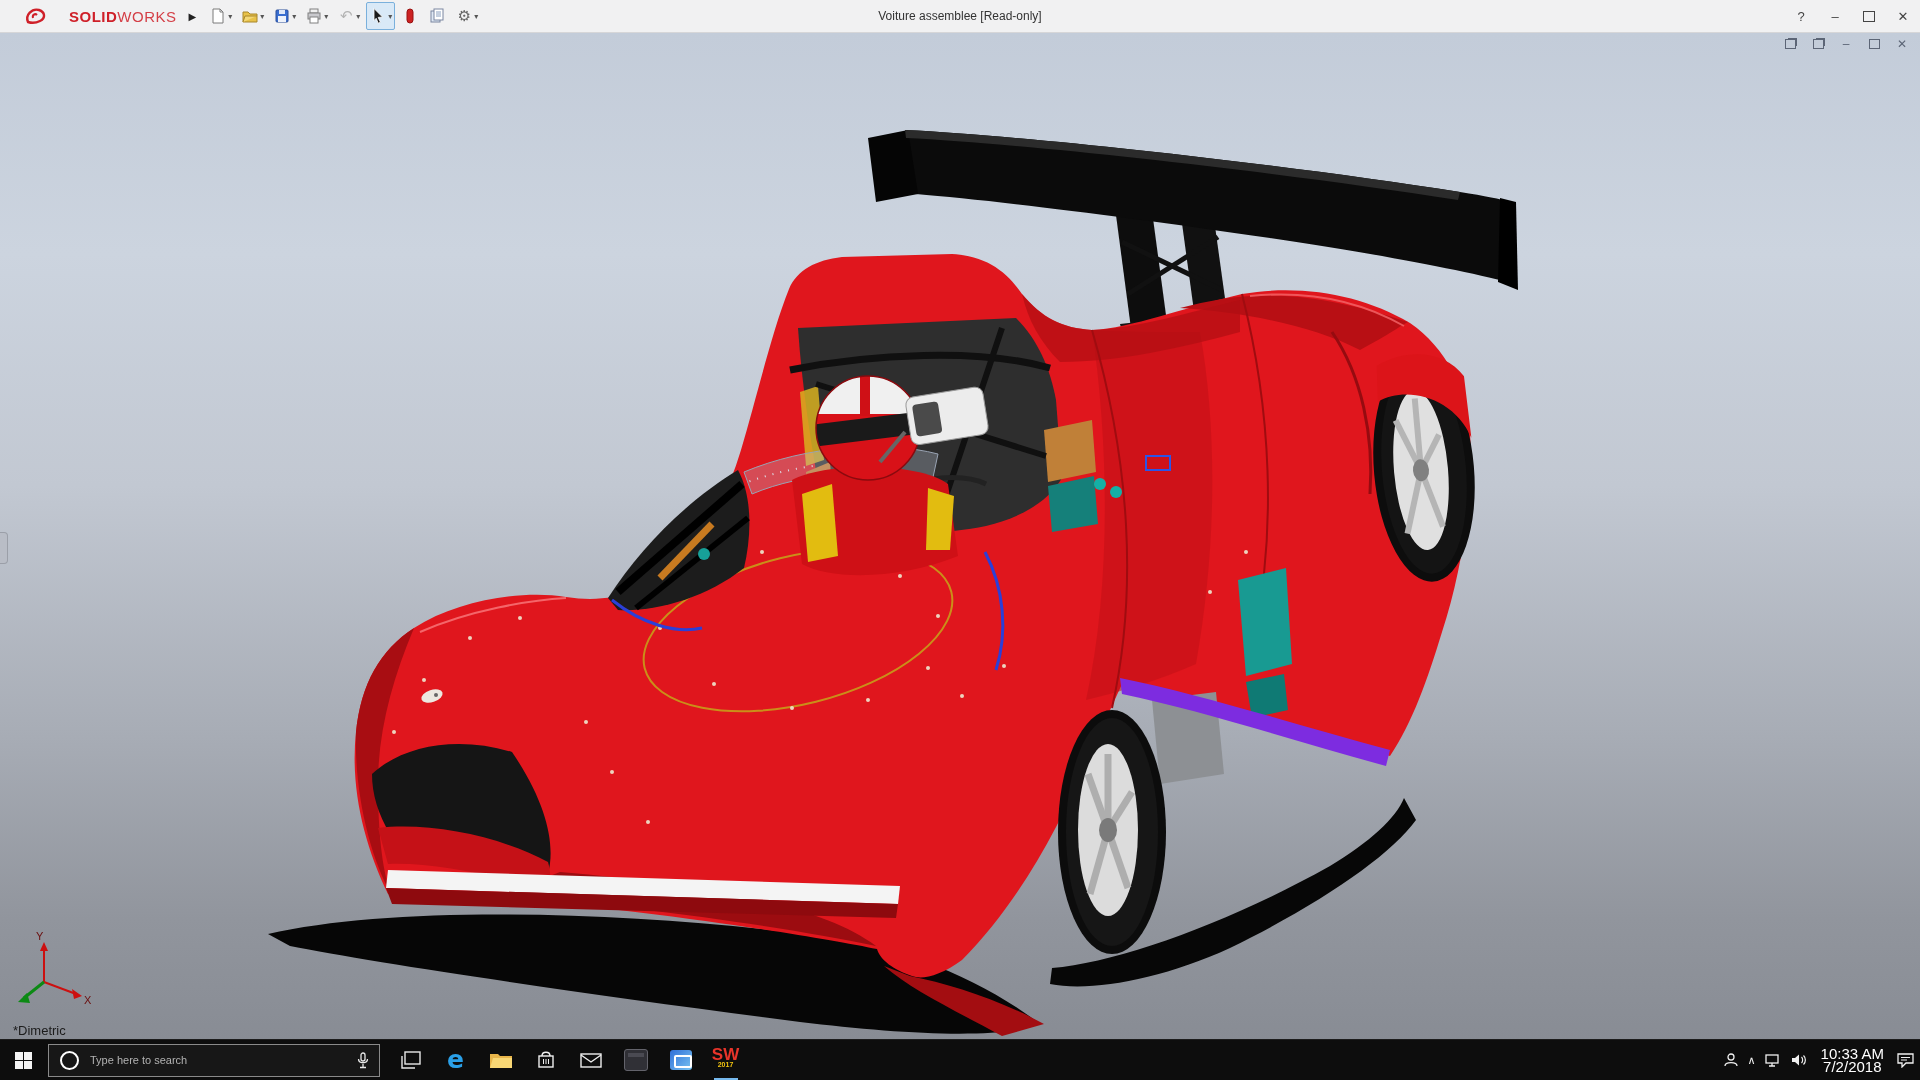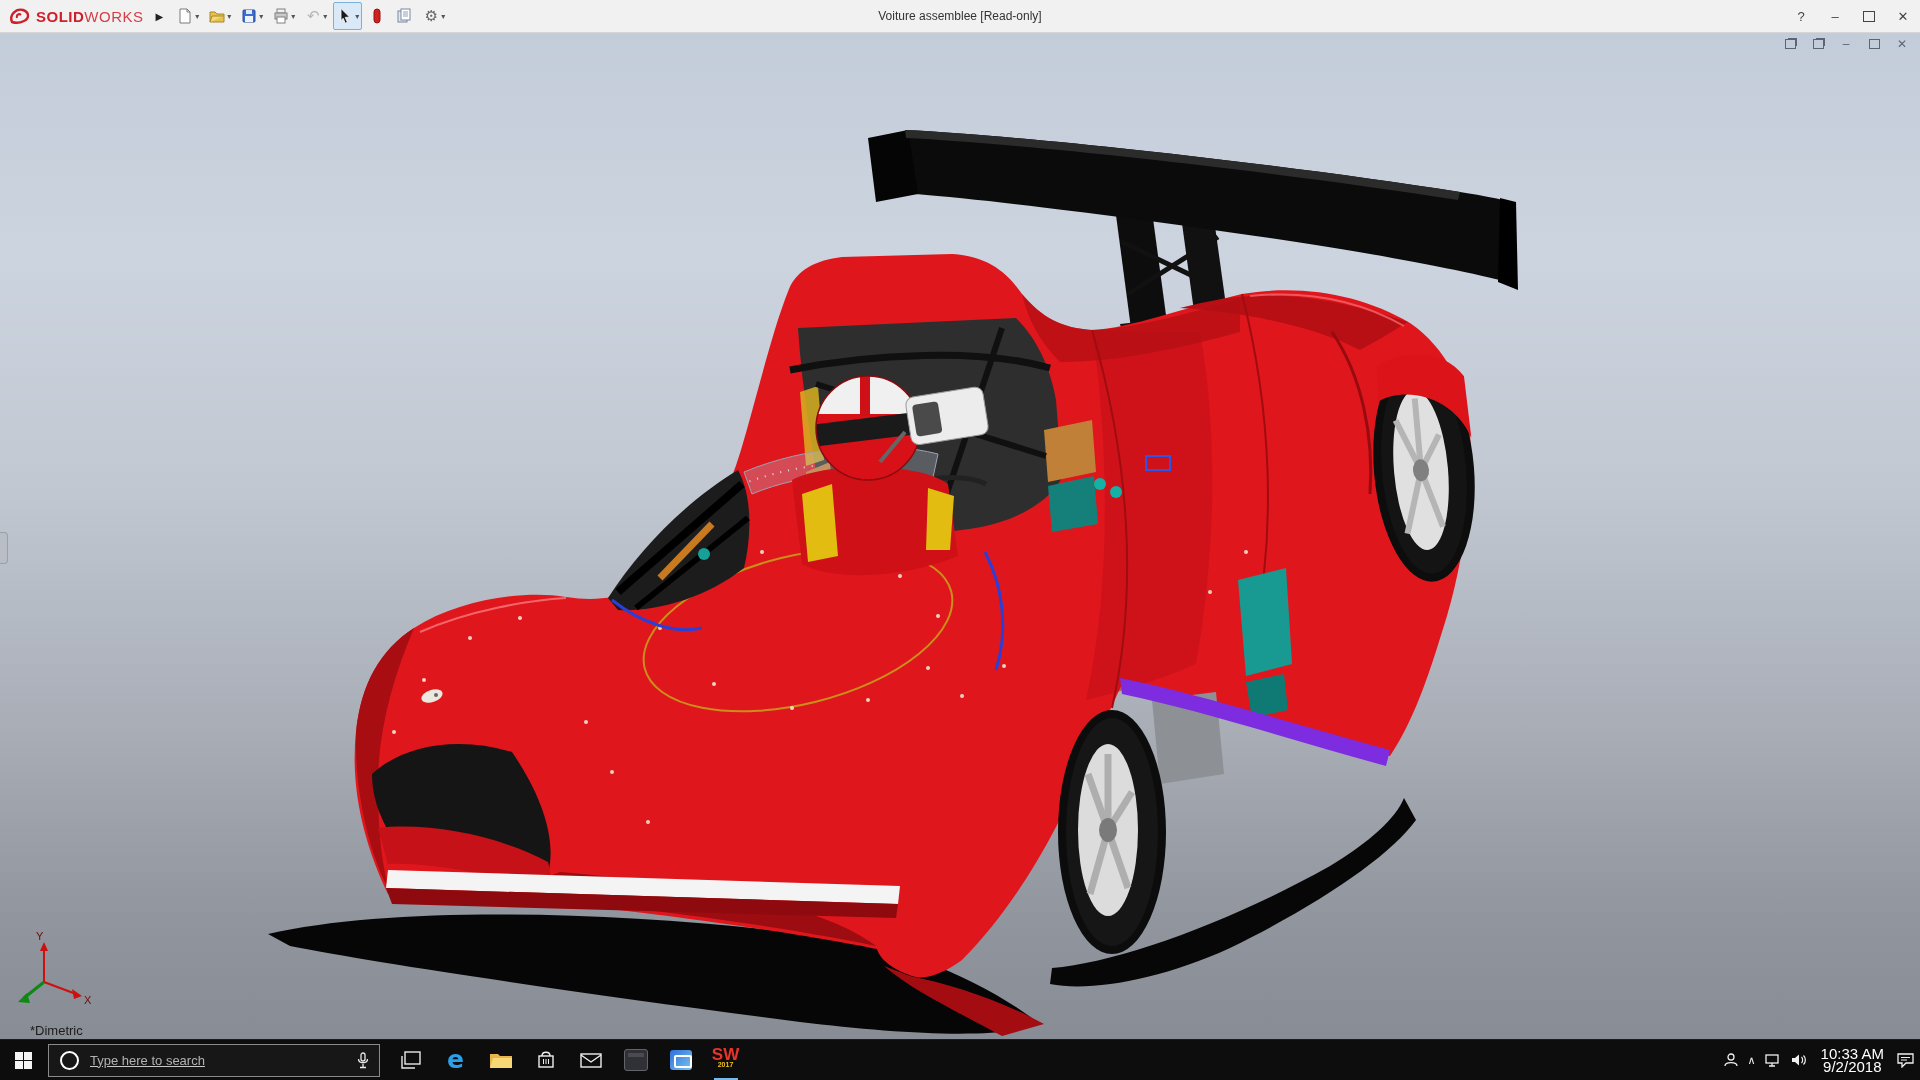--- a/index.html
+++ b/index.html
@@ -1,20 +1,20 @@
 <!DOCTYPE html>
 <html><head>
 <meta charset="utf-8">
 <style>
   html,body{margin:0;padding:0;width:1920px;height:1080px;overflow:hidden;
     font-family:"Liberation Sans",sans-serif;background:#000;}
   
   .titlebar{position:absolute;top:0;left:0;width:1920px;height:32px;background:#f1f1f2;
     border-bottom:1px solid #d6d6d8;display:flex;align-items:center;z-index:30;}
-  .brand{display:flex;align-items:center;padding-left:8px;gap:2px;}
+  .brand{display:flex;align-items:center;padding-left:24px;gap:19px;}
   .brand-text{font-size:15px;letter-spacing:.5px;color:#cf2029;}
   .brand-text .b{font-weight:bold;}
   .brand-text .l{font-weight:400;opacity:.85;}
   .play-arrow{font-size:10px;color:#222;margin:0 10px 0 12px;}
   .toolbar{display:flex;align-items:center;gap:3px;}
   .tb-btn{height:26px;display:flex;align-items:center;padding:0 2px;border:1px solid transparent;border-radius:2px;}
   .tb-btn.selected{background:#d9e9f7;border:1px solid #7ab0dc;}
   .tb-caret{font-size:8px;color:#555;margin-left:1px;}
   .tb-ico{width:18px;height:18px;display:block;}
   .glyph-ico{font-size:15px;color:#666;line-height:18px;width:18px;text-align:center;}
@@ -30,32 +30,32 @@
     background:linear-gradient(180deg,#c3ccd9 0%,#ccd4df 22%,#c2c8d2 45%,#a7acb5 70%,#91959d 88%,#888c94 100%);
     overflow:hidden;}
   .model-svg{position:absolute;top:0;left:0;}
   .doc-controls{position:absolute;top:5px;right:10px;display:flex;align-items:center;gap:12px;z-index:5;}
   .doc-btn{width:16px;height:14px;display:flex;align-items:center;justify-content:center;
     color:#5c6576;font-size:12px;line-height:14px;}
   .mini-sq{width:9px;height:8px;border:1px solid #5c6576;display:block;}
   .mini-sq.dbl{box-shadow:2px -2px 0 -1px #5c6576;}
   .edge-tab{position:absolute;left:0;top:500px;width:7px;height:30px;background:#b9bdc6;
     border:1px solid #9b9fa8;border-left:none;border-radius:0 4px 4px 0;z-index:5;}
-  .orientation-label{position:absolute;left:13px;bottom:2px;font-size:13px;color:#1c1c1c;z-index:5;margin-left:17px;}
+  .orientation-label{position:absolute;left:13px;bottom:2px;font-size:13px;color:#1c1c1c;z-index:5;}
   
   .taskbar{position:absolute;bottom:0;left:0;width:1920px;height:40px;background:#0d0d0d;
     display:flex;align-items:center;z-index:40;border-top:1px solid #1c1c1c;}
   .tb-start{width:46px;height:40px;display:flex;align-items:center;justify-content:center;}
   .winlogo{display:grid;grid-template-columns:8px 8px;grid-template-rows:8px 8px;gap:1px;}
   .winlogo span{background:#f4f4f4;display:block;}
   .search-box{width:330px;height:31px;background:#171717;border:1px solid #8a8a8a;
     display:flex;align-items:center;margin-left:2px;}
   .cortana-ring{width:15px;height:15px;border:2px solid #fff;border-radius:50%;margin:0 9px 0 11px;}
-  .search-input{flex:1;background:transparent;border:none;outline:none;color:#c8c8c8;font-size:13px;
-    font-family:"Liberation Sans",sans-serif;text-decoration:underline;}
+  .search-input{flex:1;background:transparent;border:none;outline:none;color:#c8c8c8;font-size:11px;
+    font-family:"Liberation Sans",sans-serif;}
   .search-input::placeholder{color:#b2b2b2;}
   .mic-ico{margin:0 10px;}
   .task-apps{display:flex;align-items:center;margin-left:8px;}
   .app-btn{width:45px;height:40px;display:flex;flex-direction:column;align-items:center;justify-content:center;position:relative;}
   .edge-e{font-size:25px;font-weight:bold;color:#2aa0e8;font-family:"DejaVu Sans",sans-serif;line-height:24px;}
   .app-underline{position:absolute;bottom:0;left:11px;width:24px;height:2px;background:#76b9ed;}
   .sw-ico{display:flex;flex-direction:column;align-items:center;line-height:10px;}
   .sw-ico .sw1{font-size:17px;font-weight:bold;color:#e8342a;letter-spacing:0;}
   .sw-ico .sw2{font-size:7px;font-weight:bold;color:#f2c410;}
   .dark-app{width:22px;height:20px;background:#303036;border:1px solid #63636b;border-radius:3px;position:relative;}
@@ -429,21 +429,21 @@
         </svg>
     </span>
     <span class="tray-ico">
       <svg width="17" height="14" viewBox="0 0 17 14">
           <path d="M1,5 L4,5 L8,1.5 L8,12.5 L4,9 L1,9 Z" fill="#f0f0f0"></path>
           <path d="M10.5,4 C12,5.5 12,8.5 10.5,10 M12.5,2.5 C15,5 15,9 12.5,11.5" fill="none" stroke="#f0f0f0" stroke-width="1.2"></path>
         </svg>
     </span>
     <div class="clock">
       <div>10:33 AM</div>
-      <div>9/2/2018</div>
+      <div>7/2/2018</div>
     </div>
     <span class="tray-ico">
       <svg width="17" height="16" viewBox="0 0 17 16">
           <path d="M1,2 L16,2 L16,11 L9,11 L5,15 L5,11 L1,11 Z" fill="none" stroke="#f0f0f0" stroke-width="1.3"></path>
           <path d="M4,5.5 H13 M4,8 H10" stroke="#f0f0f0" stroke-width="1.1"></path>
         </svg>
     </span>
   </div>
 </div>
 

